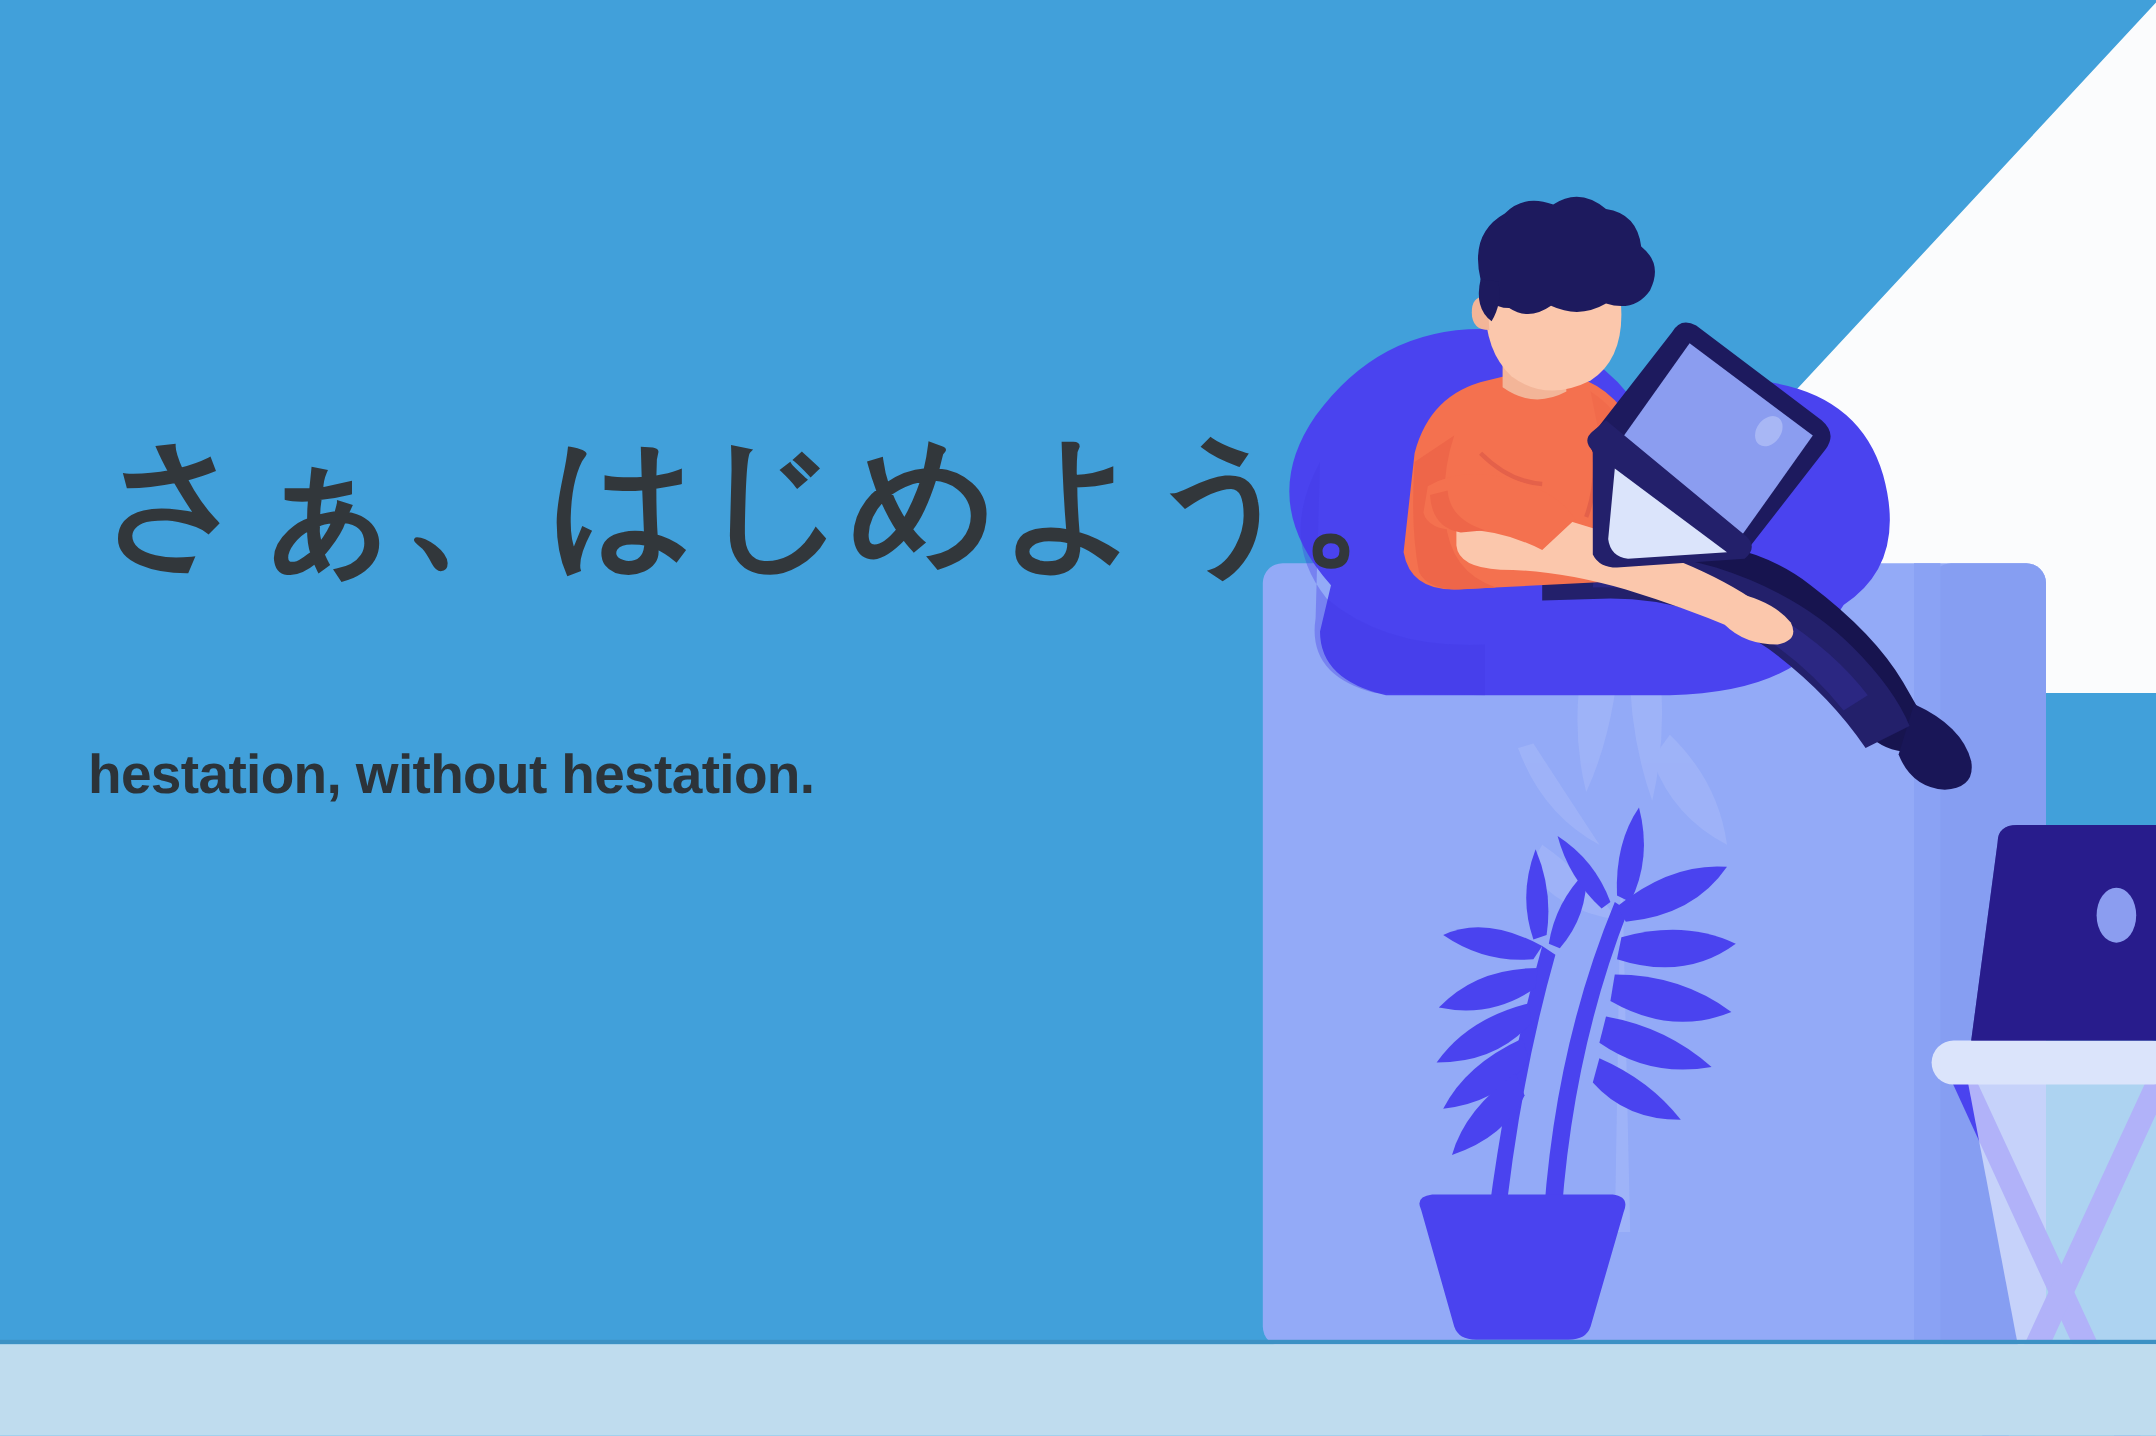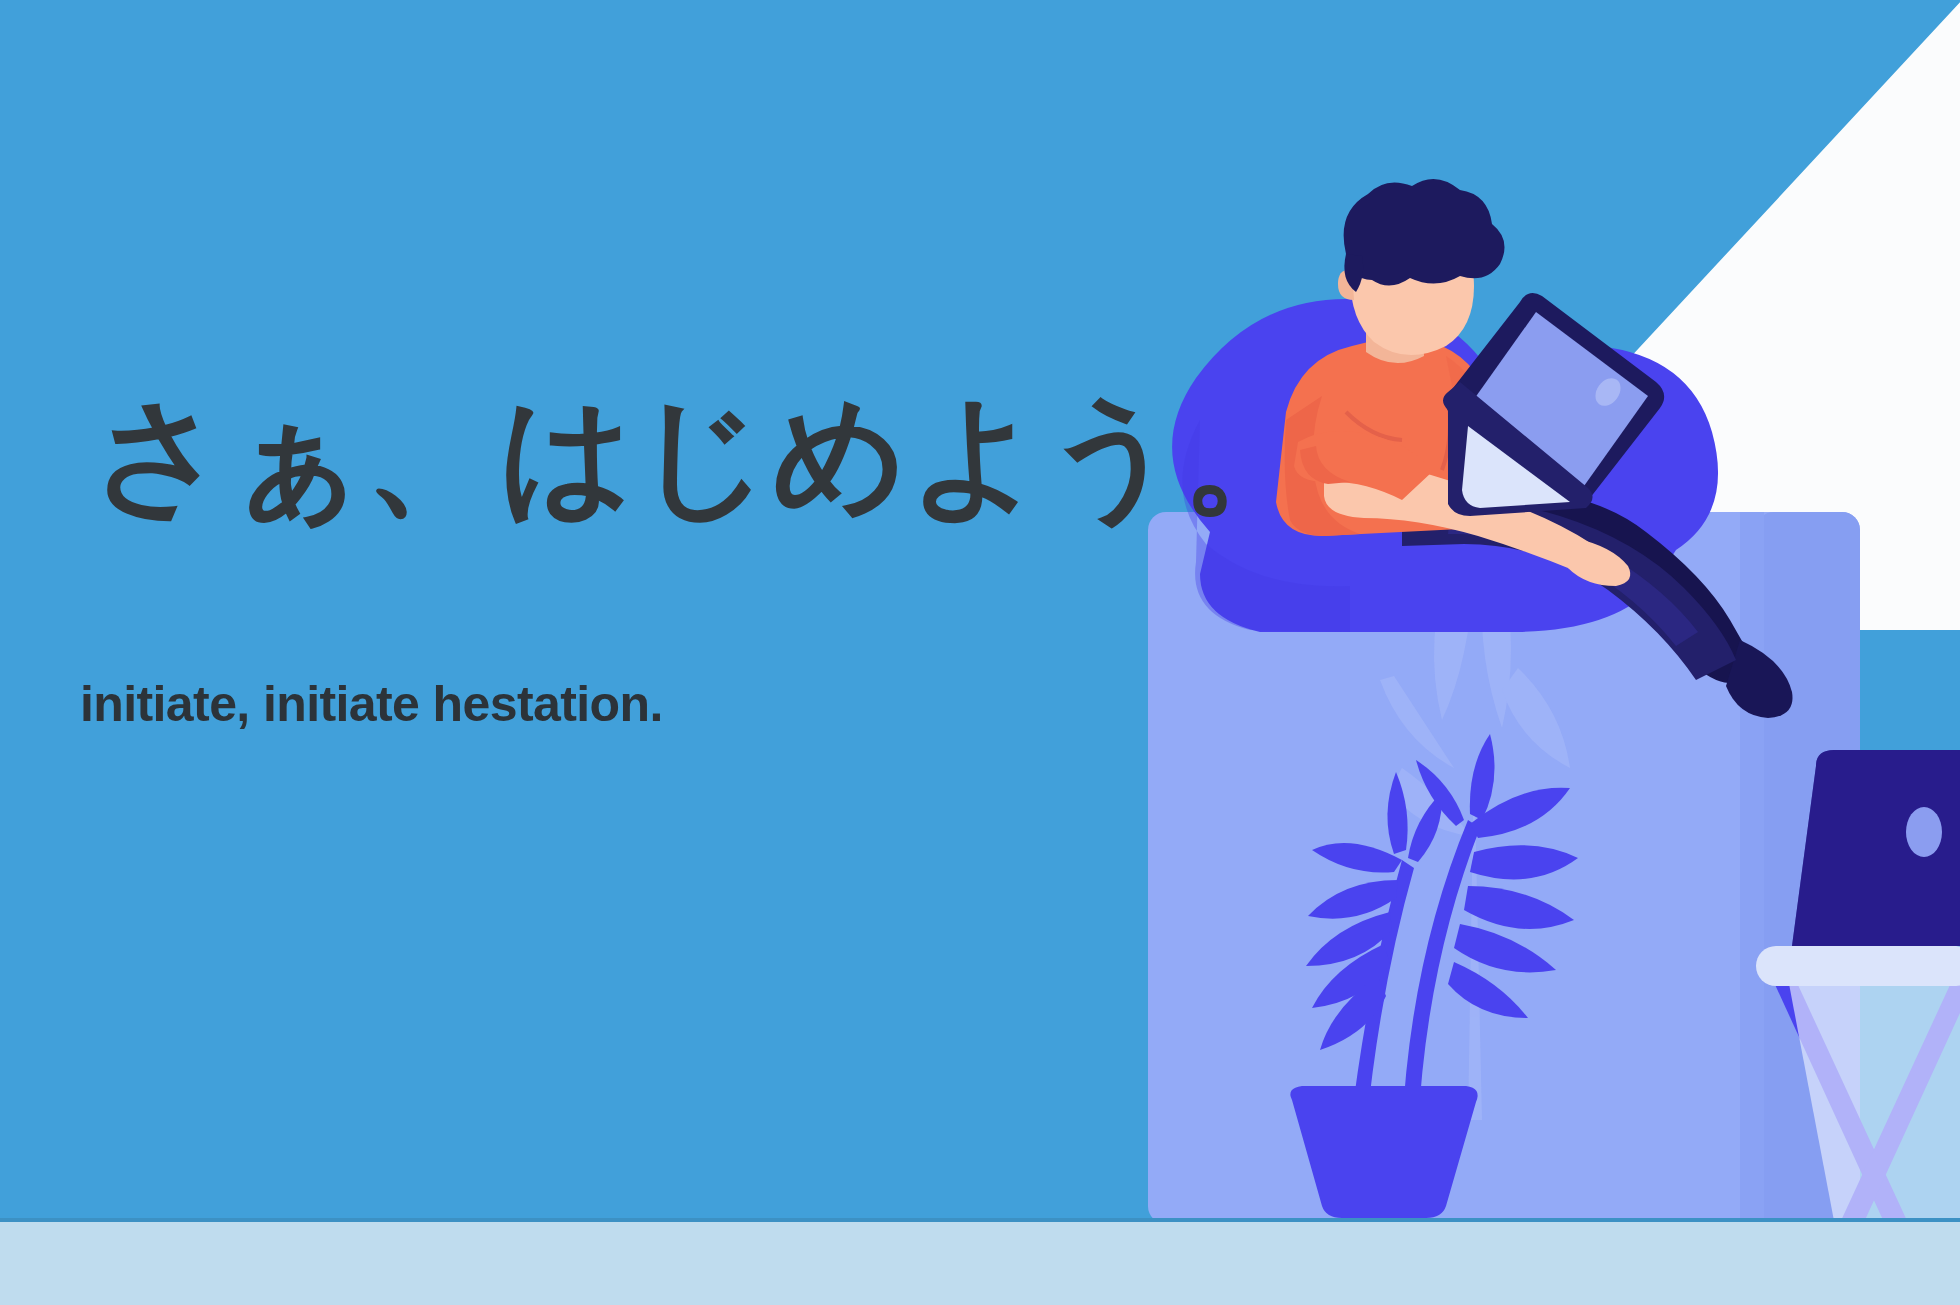--- a/index.html
+++ b/index.html
@@ -245,18 +245,18 @@
 
         <path d="M 398 290 Q 388 280 398 272 L 410 262 L 538 368 Q 548 378 536 388 L 420 396 Q 404 396 398 384 Z" fill="#23206b"></path>
         <path d="M 418 306 L 520 382 L 430 388 Q 414 386 412 370 Z" fill="#dbe4fb"></path>
       </g>
 
     </svg>
   </div>
 
   <div class="headline">さぁ、はじめよう。</div>
 
-  <div class="subtitle">initiate, initiate hestation.</div>
+  <div class="subtitle">hestation, without hestation.</div>
 
   <div class="bg-footer-line"></div>
   <div class="bg-footer"></div>
 
 </div>
 
 </body></html>

